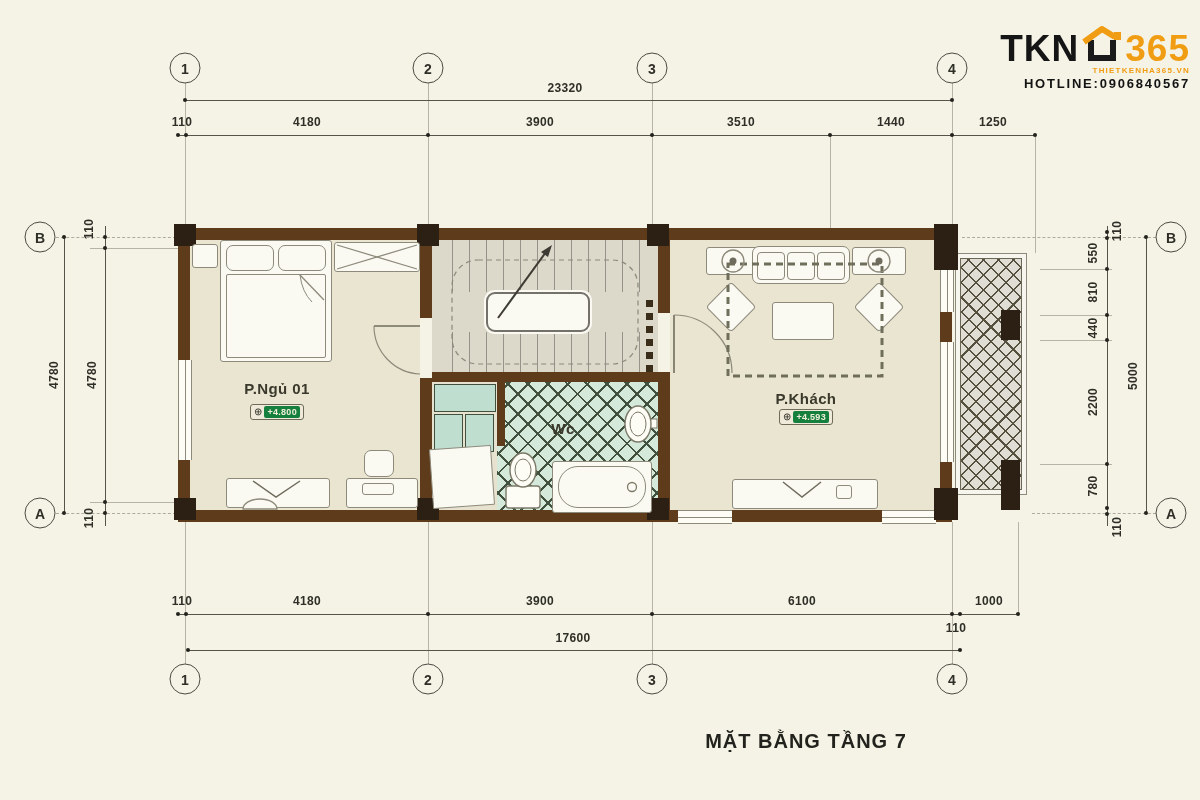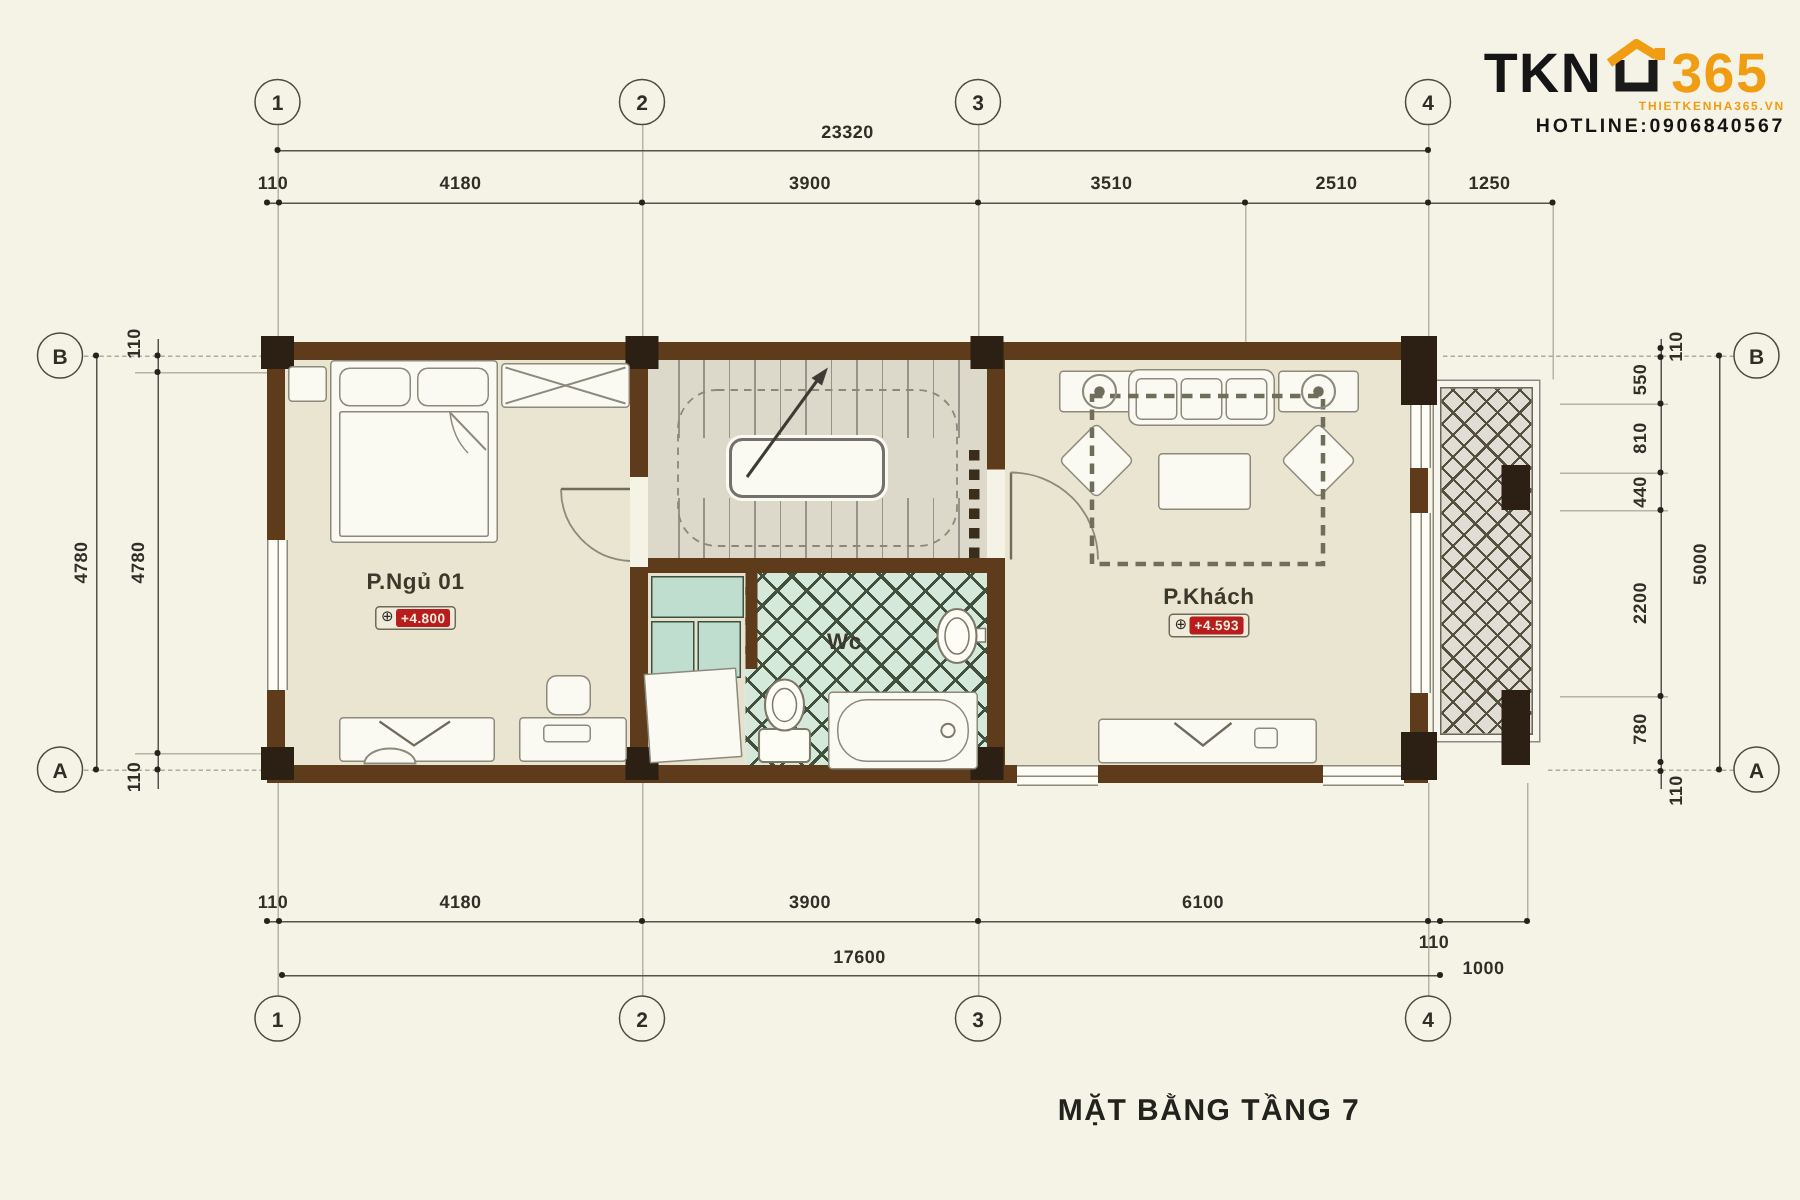--- a/index.html
+++ b/index.html
@@ -22,25 +22,25 @@
   .winH{position:absolute;background:linear-gradient(#8d8a7c,#8d8a7c) 50% 50%/100% 1px no-repeat,#fdfcf5;border-top:1px solid #8d8a7c;border-bottom:1px solid #8d8a7c;}
   .winV{position:absolute;background:linear-gradient(#8d8a7c,#8d8a7c) 50% 50%/1px 100% no-repeat,#fdfcf5;border-left:1px solid #8d8a7c;border-right:1px solid #8d8a7c;}
   .furn{position:absolute;background:#fbfaf2;border:1.5px solid #8d8a7c;border-radius:3px;box-sizing:border-box;}
   .soft{border-radius:7px;}
   .treads{position:absolute;background-image:repeating-linear-gradient(to right,transparent 0 16px,#96938a 16px 17px);}
   .tile{background-color:#d5e9db;background-image:repeating-linear-gradient(45deg,transparent 0 12px,#42513d 12px 14px),repeating-linear-gradient(-45deg,transparent 0 12px,#42513d 12px 14px);}
   .hatch{background-color:#e0ded4;background-image:repeating-linear-gradient(45deg,transparent 0 9px,#56513f 9px 10.5px),repeating-linear-gradient(-45deg,transparent 0 9px,#56513f 9px 10.5px);}
   .roomlbl{position:absolute;font-size:15px;font-weight:700;color:#3a392c;transform:translate(-50%,-50%);letter-spacing:.4px;white-space:nowrap;}
   .lvltag{position:absolute;display:flex;align-items:center;gap:2px;background:#efead9;border:1.5px solid #6d6a58;border-radius:3px;padding:1px 3px;transform:translate(-50%,-50%);}
   .lvlplus{font-size:10px;line-height:10px;color:#2b2a22;}
-  .lvlval{background:#b91c1c;color:#f1eedb;font-size:9px;font-weight:700;padding:1px 3px;border-radius:2px;letter-spacing:.3px;}
+  .lvlval{background:#15803d;color:#f1eedb;font-size:9px;font-weight:700;padding:1px 3px;border-radius:2px;letter-spacing:.3px;}
   .teal{position:absolute;background:#bfded0;border:1.5px solid #41503c;box-sizing:border-box;}
   
   .logo{position:absolute;left:978px;top:26px;width:212px;text-align:right;}
-  .logorow{display:flex;justify-content:center;align-items:flex-end;gap:2px;}
+  .logorow{display:flex;justify-content:flex-end;align-items:flex-end;gap:2px;}
   .logotkn{font-size:37px;font-weight:800;color:#151515;letter-spacing:1px;line-height:.85;}
   .logo365{font-size:37px;font-weight:800;color:#f09d13;letter-spacing:1px;line-height:.85;}
   .logoweb{font-size:8px;font-weight:700;color:#f09d13;letter-spacing:1.2px;margin-top:2px;}
   .logohot{font-size:13px;font-weight:800;color:#131313;letter-spacing:1.8px;margin-top:1px;}
   .title{position:absolute;left:806px;top:741px;transform:translate(-50%,-50%);font-size:20px;font-weight:800;color:#23231d;letter-spacing:1px;white-space:nowrap;}
   svg{position:absolute;left:0;top:0;pointer-events:none;}
 </style>
 </head>
 <body>
 
@@ -103,37 +103,37 @@
 <div class="tick" style="left:186px;top:135px;"></div>
 <div class="tick" style="left:428px;top:135px;"></div>
 <div class="tick" style="left:652px;top:135px;"></div>
 <div class="tick" style="left:830px;top:135px;"></div>
 <div class="tick" style="left:952px;top:135px;"></div>
 <div class="tick" style="left:1035px;top:135px;"></div>
 <span class="dimtxt" style="left:182px;top:122px;">110</span>
 <span class="dimtxt" style="left:307px;top:122px;">4180</span>
 <span class="dimtxt" style="left:540px;top:122px;">3900</span>
 <span class="dimtxt" style="left:741px;top:122px;">3510</span>
-<span class="dimtxt" style="left:891px;top:122px;">2510</span>
+<span class="dimtxt" style="left:891px;top:122px;">1440</span>
 <span class="dimtxt" style="left:993px;top:122px;">1250</span>
 
 <div class="hline" style="left:178px;top:614px;width:840px;"></div>
 <div class="tick" style="left:178px;top:614px;"></div>
 <div class="tick" style="left:186px;top:614px;"></div>
 <div class="tick" style="left:428px;top:614px;"></div>
 <div class="tick" style="left:652px;top:614px;"></div>
 <div class="tick" style="left:952px;top:614px;"></div>
 <div class="tick" style="left:960px;top:614px;"></div>
 <div class="tick" style="left:1018px;top:614px;"></div>
 <span class="dimtxt" style="left:182px;top:601px;">110</span>
 <span class="dimtxt" style="left:307px;top:601px;">4180</span>
 <span class="dimtxt" style="left:540px;top:601px;">3900</span>
 <span class="dimtxt" style="left:802px;top:601px;">6100</span>
 <span class="dimtxt" style="left:956px;top:628px;">110</span>
-<span class="dimtxt" style="left:989px;top:601px;margin-top:44px;">1000</span>
+<span class="dimtxt" style="left:989px;top:601px;">1000</span>
 
 <div class="hline" style="left:188px;top:650px;width:772px;"></div>
 <div class="tick" style="left:188px;top:650px;"></div>
 <div class="tick" style="left:960px;top:650px;"></div>
 <span class="dimtxt" style="left:573px;top:638px;">17600</span>
 
 <div class="vline" style="left:64px;top:237px;height:276px;"></div>
 <div class="tick" style="left:64px;top:237px;"></div>
 <div class="tick" style="left:64px;top:513px;"></div>
 <span class="dimtxt rot" style="left:54px;top:375px;">4780</span>

